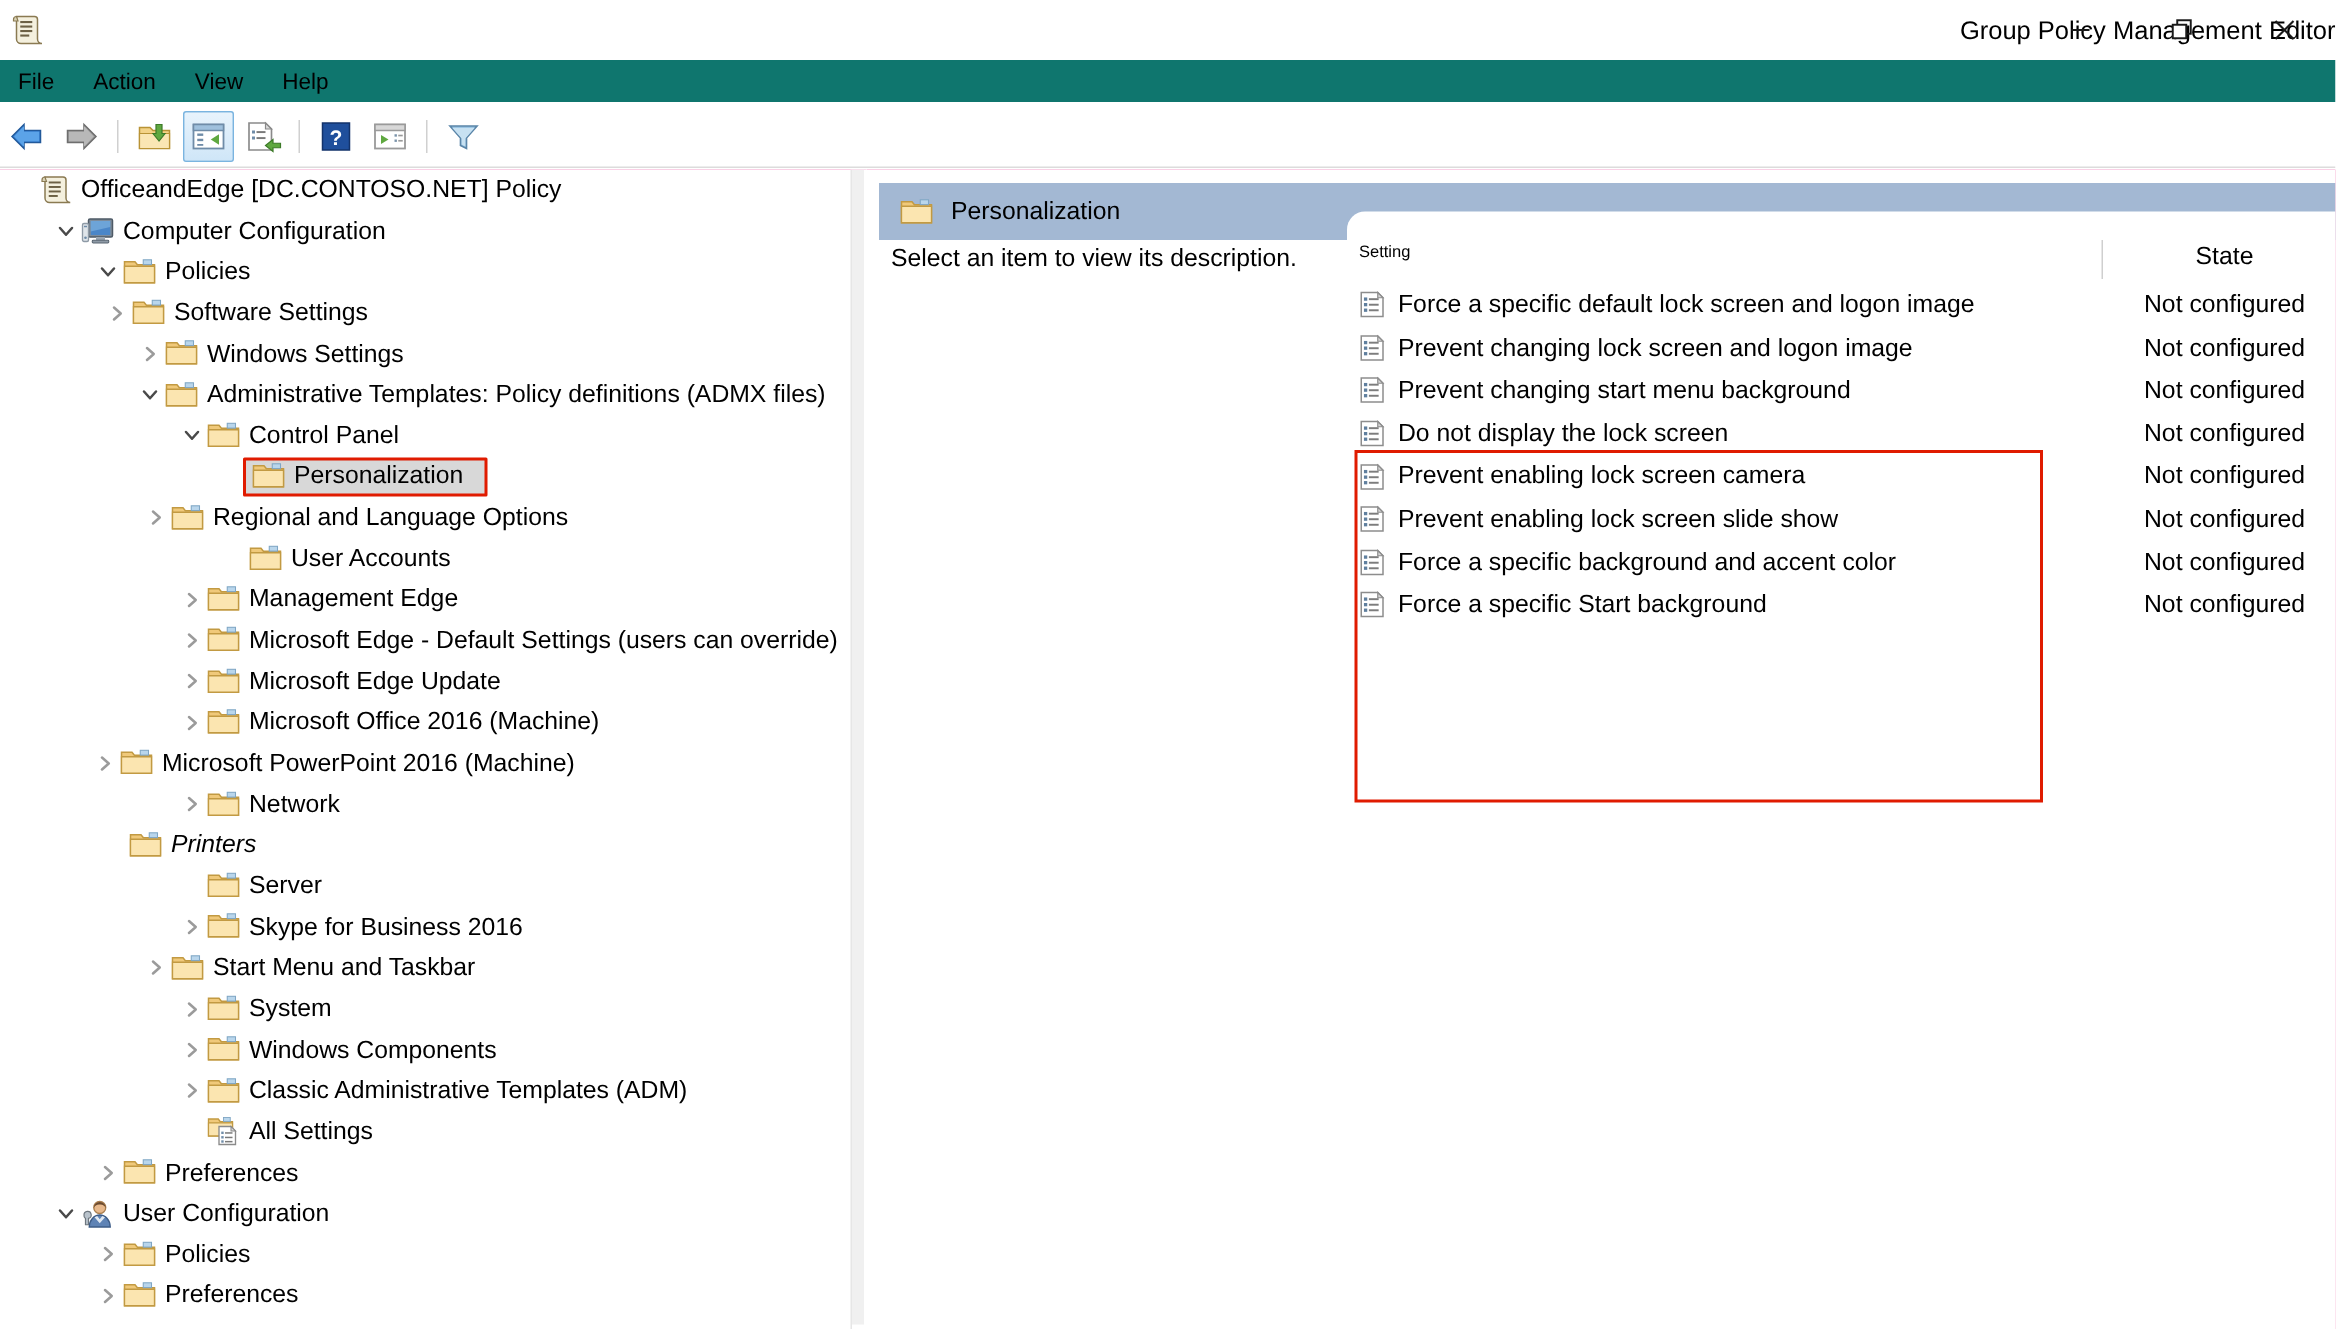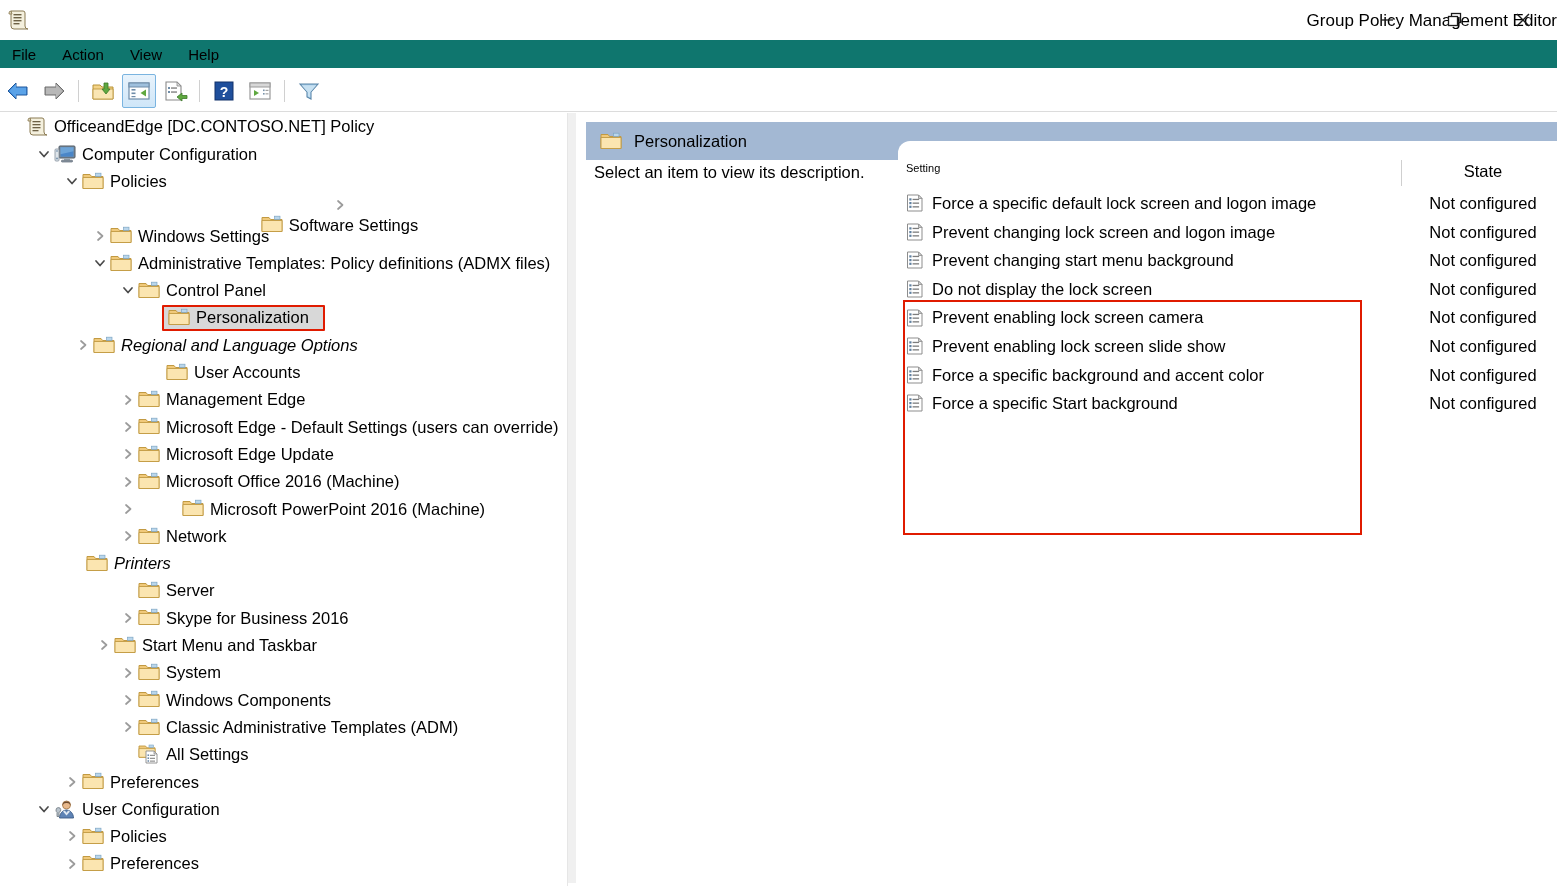--- a/index.html
+++ b/index.html
@@ -388,21 +388,21 @@
               <span class="ticon">
                 <svg width="22" height="19" viewBox="0 0 22 19">
                   <path d="M1 2.5 h7 l1.6 2 h11.4 v12 h-20 Z" fill="#f0c97a" stroke="#c29a42" stroke-width="1"></path>
                   <path d="M1 5.5 h20 v11 h-20 Z" fill="#fbe5b0" stroke="#c29a42" stroke-width="0.9"></path>
                   <rect x="13.5" y="1.2" width="5.5" height="3.2" fill="#b9d6ec" stroke="#7fa6c4" stroke-width="0.7"></rect>
                 </svg>
               </span>
               <span class="tlabel">Policies</span>
             </span>
           </div>
-          <div class="tree-row" style="padding-left: 102px; flex-direction: column;">
+          <div class="tree-row" style="padding-left: 68px;">
             <span class="chev">
               <svg width="14" height="14" viewBox="0 0 14 14">
                 <path d="M5 3 L9.5 7 L5 11" fill="none" stroke="#9b9b9b" stroke-width="1.7" stroke-linecap="round" stroke-linejoin="round"></path>
               </svg>
             </span>
             <span class="sel-wrap">
               <span class="ticon">
                 <svg width="22" height="19" viewBox="0 0 22 19">
                   <path d="M1 2.5 h7 l1.6 2 h11.4 v12 h-20 Z" fill="#f0c97a" stroke="#c29a42" stroke-width="1"></path>
                   <path d="M1 5.5 h20 v11 h-20 Z" fill="#fbe5b0" stroke="#c29a42" stroke-width="0.9"></path>
@@ -469,21 +469,21 @@
               <span class="ticon">
                 <svg width="22" height="19" viewBox="0 0 22 19">
                   <path d="M1 2.5 h7 l1.6 2 h11.4 v12 h-20 Z" fill="#f0c97a" stroke="#c29a42" stroke-width="1"></path>
                   <path d="M1 5.5 h20 v11 h-20 Z" fill="#fbe5b0" stroke="#c29a42" stroke-width="0.9"></path>
                   <rect x="13.5" y="1.2" width="5.5" height="3.2" fill="#b9d6ec" stroke="#7fa6c4" stroke-width="0.7"></rect>
                 </svg>
               </span>
               <span class="tlabel">Personalization</span>
             </span>
           </div>
-          <div class="tree-row" style="padding-left: 73px; font-style: italic;">
+          <div class="tree-row" style="padding-left: 94px;">
             <span class="chev">
               <svg width="14" height="14" viewBox="0 0 14 14">
                 <path d="M5 3 L9.5 7 L5 11" fill="none" stroke="#9b9b9b" stroke-width="1.7" stroke-linecap="round" stroke-linejoin="round"></path>
               </svg>
             </span>
             <span class="sel-wrap">
               <span class="ticon">
                 <svg width="22" height="19" viewBox="0 0 22 19">
                   <path d="M1 2.5 h7 l1.6 2 h11.4 v12 h-20 Z" fill="#f0c97a" stroke="#c29a42" stroke-width="1"></path>
                   <path d="M1 5.5 h20 v11 h-20 Z" fill="#fbe5b0" stroke="#c29a42" stroke-width="0.9"></path>
@@ -567,21 +567,21 @@
               <span class="ticon">
                 <svg width="22" height="19" viewBox="0 0 22 19">
                   <path d="M1 2.5 h7 l1.6 2 h11.4 v12 h-20 Z" fill="#f0c97a" stroke="#c29a42" stroke-width="1"></path>
                   <path d="M1 5.5 h20 v11 h-20 Z" fill="#fbe5b0" stroke="#c29a42" stroke-width="0.9"></path>
                   <rect x="13.5" y="1.2" width="5.5" height="3.2" fill="#b9d6ec" stroke="#7fa6c4" stroke-width="0.7"></rect>
                 </svg>
               </span>
               <span class="tlabel">Microsoft Office 2016 (Machine)</span>
             </span>
           </div>
-          <div class="tree-row" style="padding-left: 118px; gap: 44px;">
+          <div class="tree-row" style="padding-left: 60px;">
             <span class="chev">
               <svg width="14" height="14" viewBox="0 0 14 14">
                 <path d="M5 3 L9.5 7 L5 11" fill="none" stroke="#9b9b9b" stroke-width="1.7" stroke-linecap="round" stroke-linejoin="round"></path>
               </svg>
             </span>
             <span class="sel-wrap">
               <span class="ticon">
                 <svg width="22" height="19" viewBox="0 0 22 19">
                   <path d="M1 2.5 h7 l1.6 2 h11.4 v12 h-20 Z" fill="#f0c97a" stroke="#c29a42" stroke-width="1"></path>
                   <path d="M1 5.5 h20 v11 h-20 Z" fill="#fbe5b0" stroke="#c29a42" stroke-width="0.9"></path>

